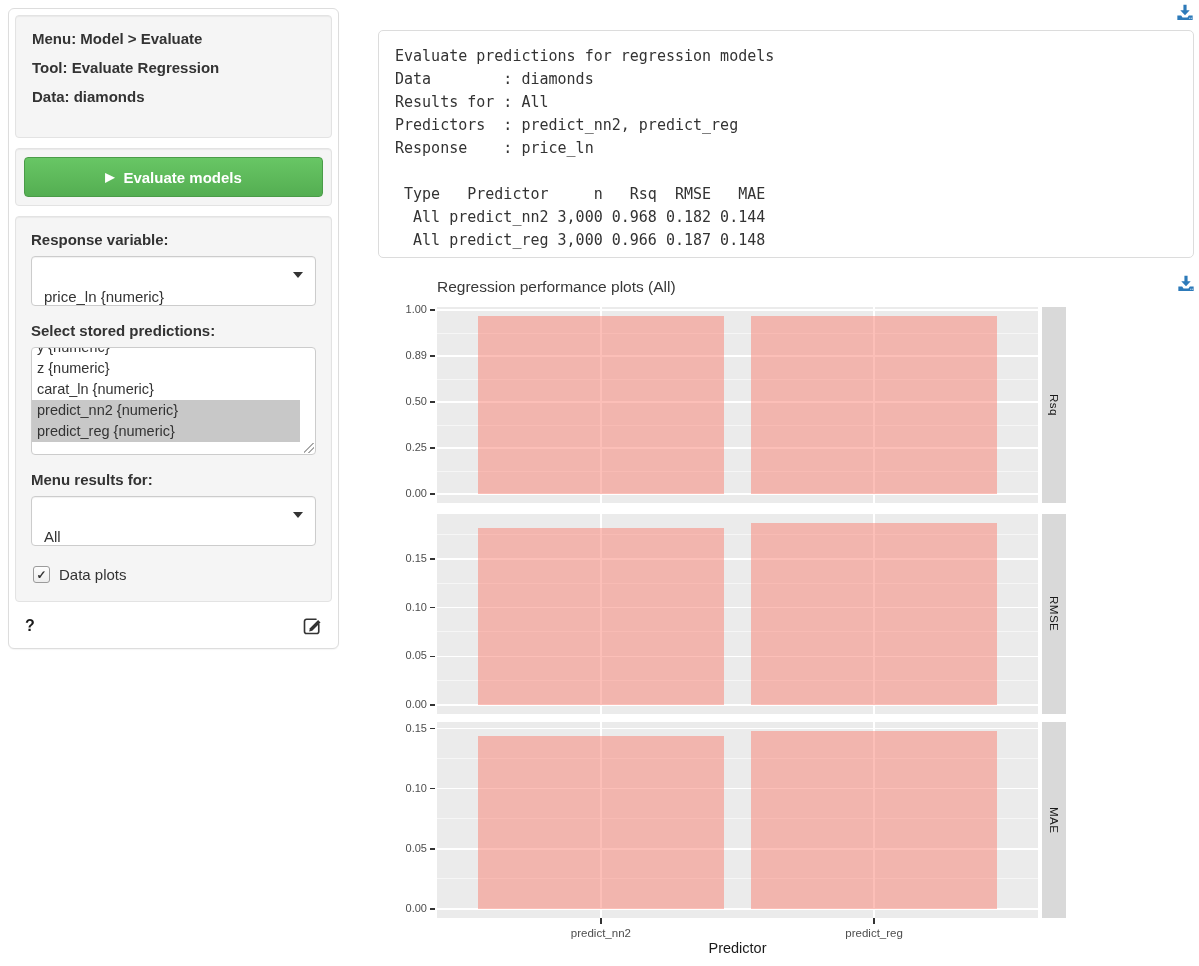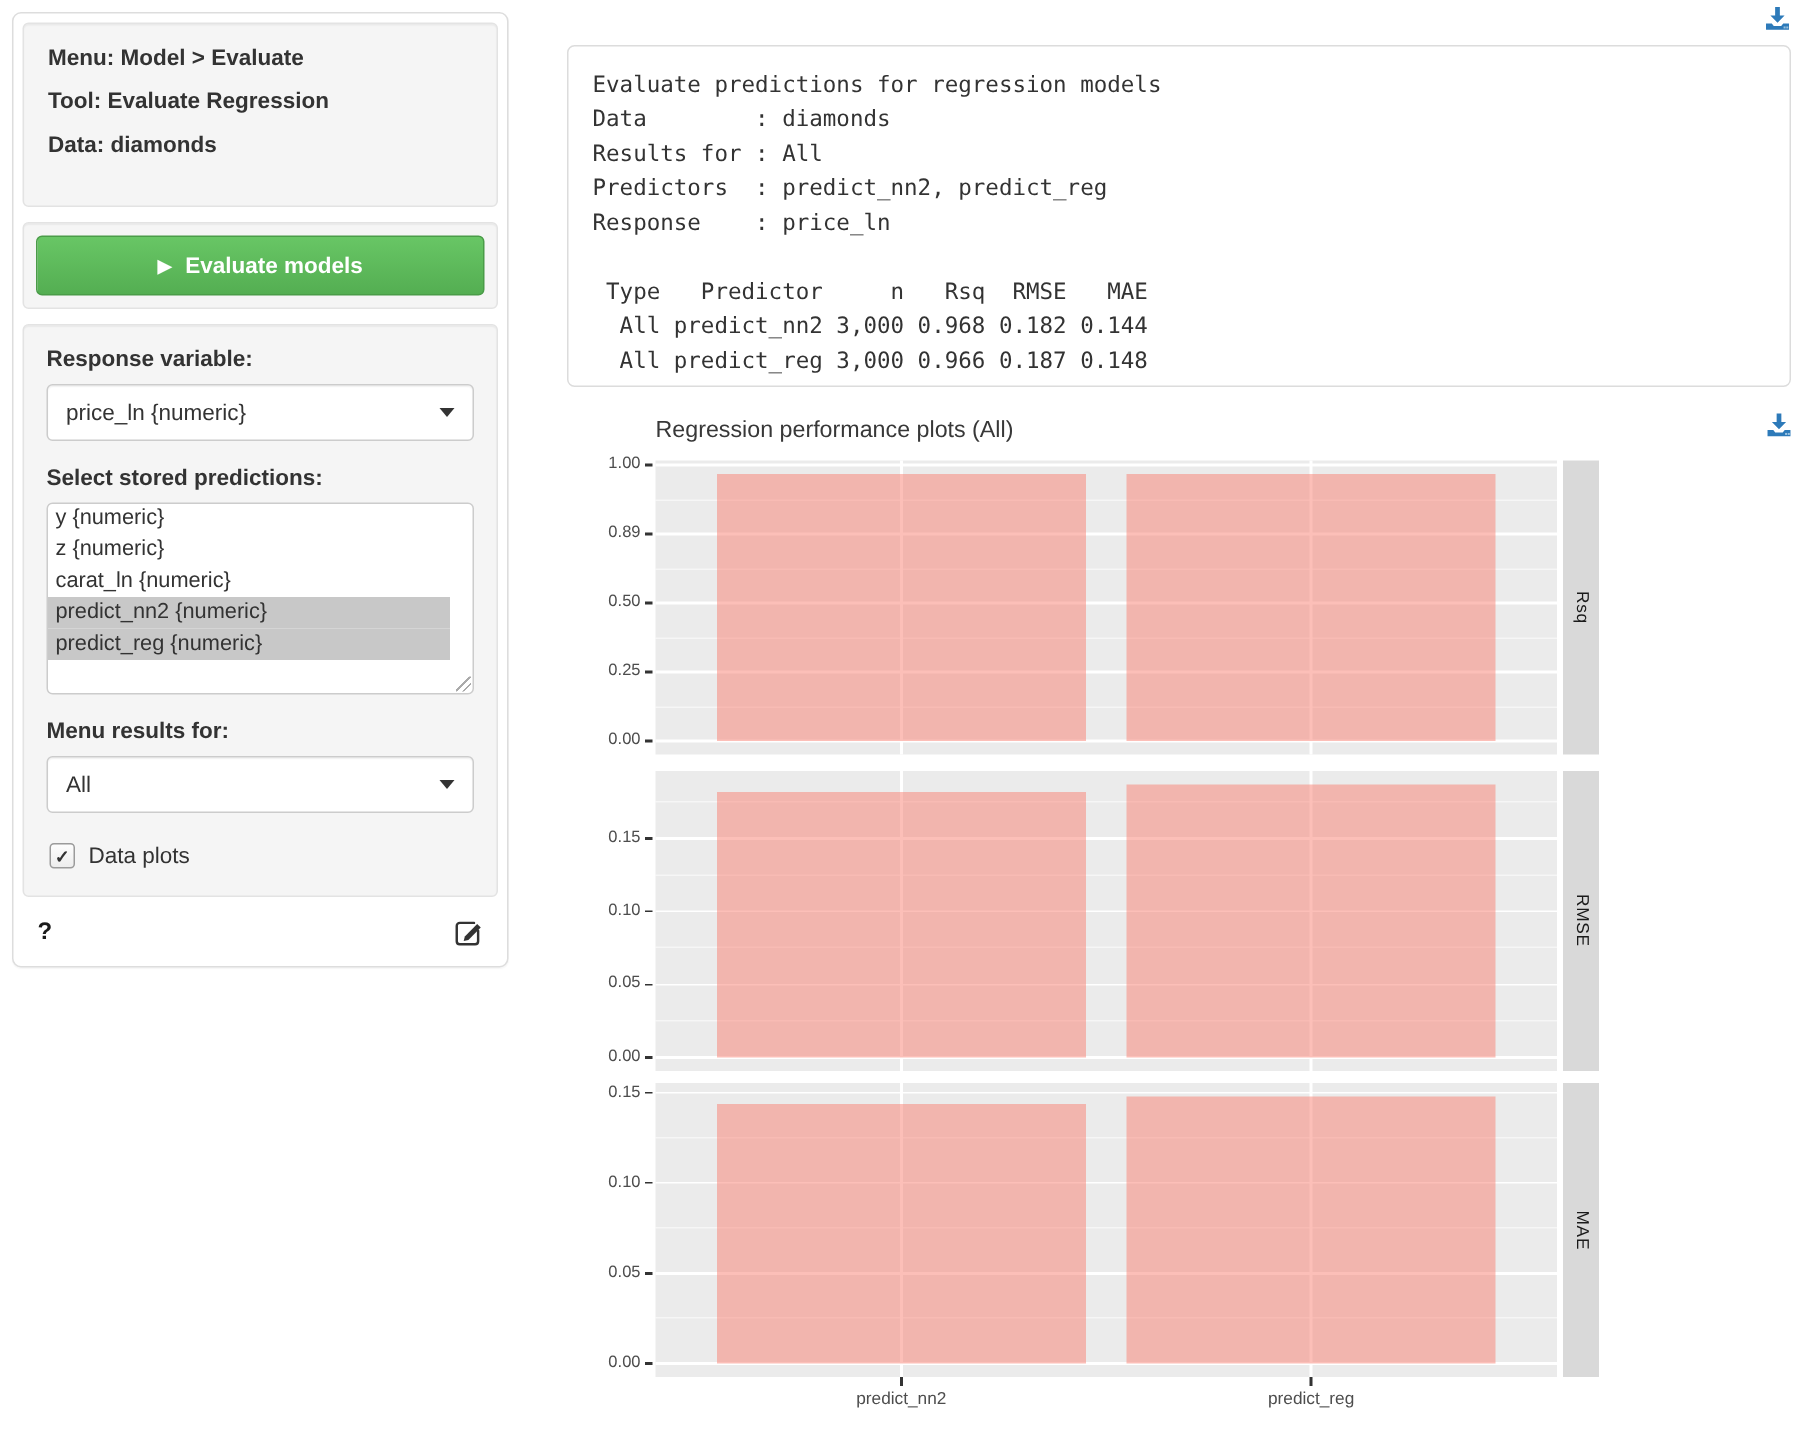--- a/index.html
+++ b/index.html
@@ -26,31 +26,31 @@
     background:linear-gradient(#68c665,#54ae52);color:#fff;
     font-size:15px;font-weight:bold;cursor:pointer;
     font-family:"Liberation Sans",sans-serif;
   }
   .btn-success .play{font-size:12px;line-height:1;}
   #controls-well{padding:14px 15px 16px;}
   .ctrl-label{font-size:15px;font-weight:bold;margin:16px 0 8px;}
   .ctrl-label.first{margin-top:0;}
   .select-box{
     position:relative;height:36px;background:#fff;border:1px solid #ccc;
-    border-radius:4px;display:flex;align-items:center;padding:0 28px 0 12px;
+    border-radius:4px;display:flex;align-items:flex-end;padding:12px 28px 0 12px;
     font-size:15px;color:#333;cursor:pointer;box-shadow:inset 0 1px 1px rgba(0,0,0,.06);
   }
   .caret{
     position:absolute;right:12px;top:15px;width:0;height:0;
     border-left:5px solid transparent;border-right:5px solid transparent;
     border-top:6px solid #333;
   }
   #pred-list{
     position:relative;height:104px;background:#fff;border:1px solid #ccc;
-    border-radius:4px;overflow:hidden;padding:11px 0;
+    border-radius:4px;overflow:hidden;padding:1px 0;
   }
   #pred-list-inner{margin-top:-12px;}
   .lb-item{
     height:21px;line-height:21px;font-size:14.5px;padding-left:5px;
     margin-right:15px;white-space:nowrap;color:#333;
   }
   .lb-item.sel{background:#c8c8c8;}
   .resize-handle{
     position:absolute;right:1px;bottom:1px;width:10px;height:10px;
     background:
@@ -276,13 +276,14 @@
         <div class="y-tick-mark" style="top: 5.75123px;"></div>
       </div>
       <div class="facet-strip" style="left: 667px; top: 450px; width: 24px; height: 196px;">
         <div class="strip-label">MAE</div>
       </div>
       <div class="x-tick-mark" style="left: 225.2px; top: 646px;"></div>
       <div class="x-tick-label" style="left: 155.9px; top: 655px;">predict_nn2</div>
       <div class="x-tick-mark" style="left: 498.3px; top: 646px;"></div>
       <div class="x-tick-label" style="left: 429.1px; top: 655px;">predict_reg</div>
     </div>
+  <div id="x-axis-title">Predictor</div>
 </div>
 
 </body></html>

